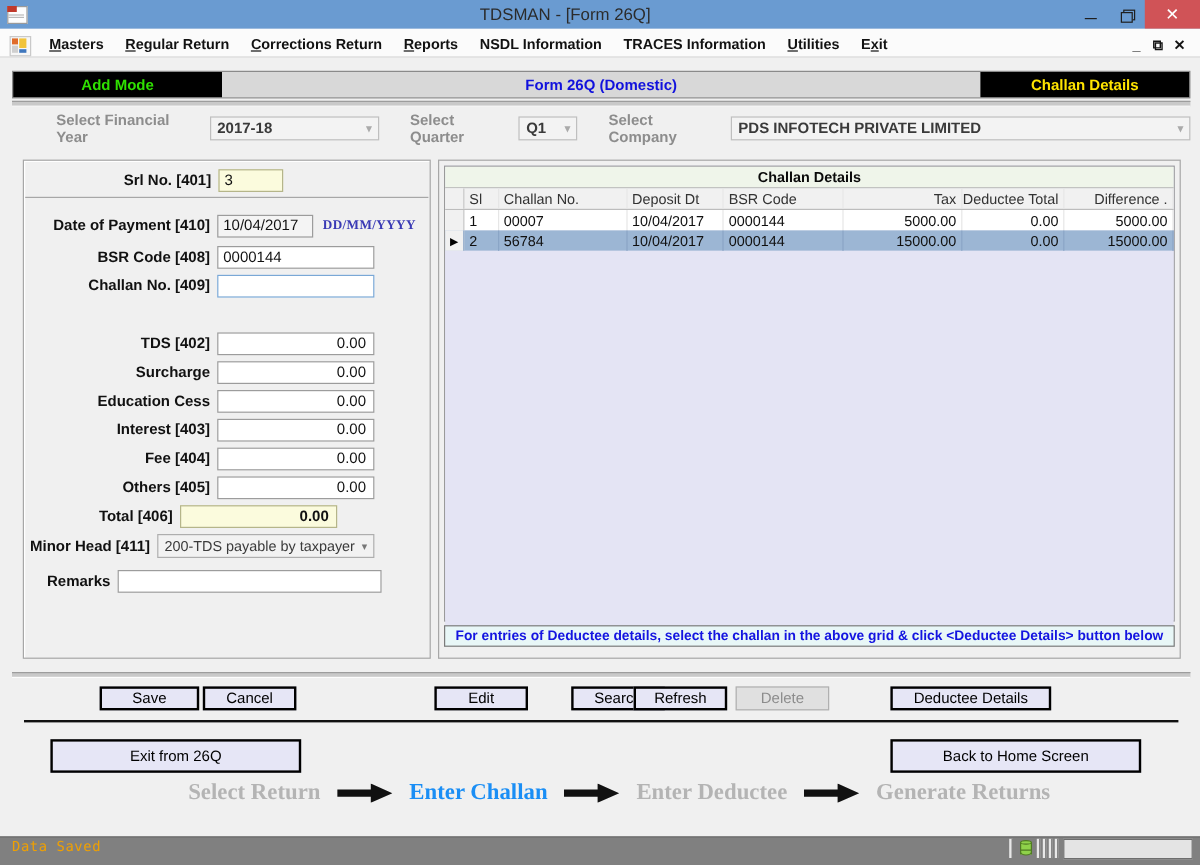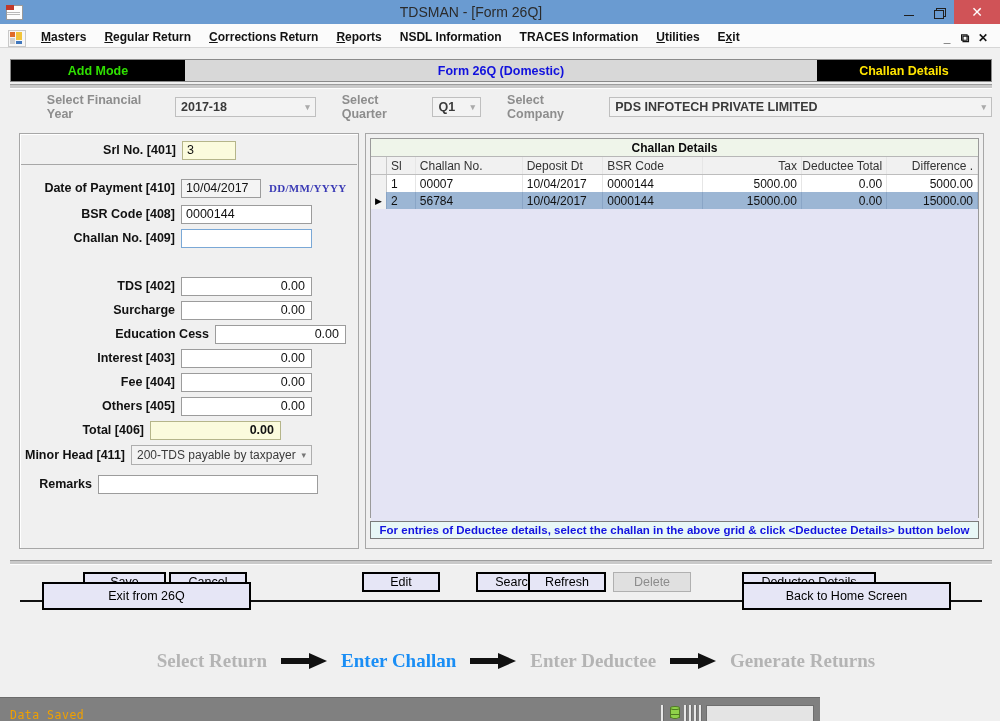--- a/index.html
+++ b/index.html
@@ -175,40 +175,40 @@
     border-top:1px solid #9d9d9d;border-bottom:1px solid #fdfdfd;background:#c9c9c9;}
   .btn{
     height:20px;box-sizing:border-box;background:#e6e6f6;border:2px solid #000000;
     font-size:12.5px;color:#000000;display:flex;align-items:center;justify-content:center;
     font-family:"Liberation Sans", sans-serif;
   }
   .btn.disabled{background:#e0e0e0;border:1px solid #b0b0b0;color:#8c8c8c;}
   .btnrow{position:absolute;left:0;top:572px;width:1000px;height:22px;}
   .btn-abs{position:absolute;}
   .hrule{position:absolute;left:20px;top:600px;width:962px;height:2px;background:#111;}
-  .btnrow2{position:absolute;left:0;top:582px;width:932px;height:28px;}
+  .btnrow2{position:absolute;left:0;top:616px;width:932px;height:28px;}
   .btn.big{height:28px;background:#e6e6f6;}
 
   
   .wizard{
     position:absolute;left:16px;top:645px;width:1000px;height:32px;
     display:flex;align-items:center;justify-content:center;
   }
   .wz-step{
     font-family:"Liberation Serif", serif;font-size:19px;font-weight:bold;
     color:#b4b4b4;white-space:nowrap;
   }
   .wz-step.active{color:#1a8ef5;}
   .wz-arrow{margin:0 14px;display:flex;align-items:center;}
   .wz-arrow svg{display:block;}
 
   
   .statusbar{
-    position:absolute;left:0;top:697px;width:820px;height:24px;
-    background:#808080;border-top:1px solid #6c6c6c;display:flex;align-items:flex-end;
+    position:absolute;left:0;top:697px;width:1000px;height:24px;
+    background:#808080;border-top:1px solid #6c6c6c;display:flex;align-items:flex-start;
   }
   .status-text{
     font-family:"DejaVu Sans Mono", monospace;font-size:11.5px;color:#f0a000;
     margin-left:10px;letter-spacing:0.5px;
   }
   .status-right{margin-left:auto;display:flex;align-items:center;padding-right:6px;height:18px;}
   .bar-sep{width:2px;height:16px;background:#e8e8e8;margin-left:2px;border-right:1px solid #6e6e6e;}
   .db-icon{width:14px;height:16px;position:relative;margin-left:4px;}
   .db-icon .top{position:absolute;left:2px;top:1px;width:10px;height:4px;background:#8fd24a;border:1px solid #4f7a23;border-radius:50%;box-sizing:border-box;}
   .db-icon .mid{position:absolute;left:2px;top:3px;width:10px;height:10px;background:#8fd24a;border-left:1px solid #4f7a23;border-right:1px solid #4f7a23;box-sizing:border-box;}
@@ -316,21 +316,21 @@
 
       <div class="frm-row" style="position:absolute;left:0;top:140px;width:336px;">
         <div class="frm-label" style="width:155px;">TDS [402]</div>
         <div class="inp right" style="width:131px;margin-left:6px;">0.00</div>
       </div>
       <div class="frm-row" style="position:absolute;left:0;top:164px;width:336px;">
         <div class="frm-label" style="width:155px;">Surcharge</div>
         <div class="inp right" style="width:131px;margin-left:6px;">0.00</div>
       </div>
       <div class="frm-row" style="position:absolute;left:0;top:188px;width:336px;">
-        <div class="frm-label" style="width:155px;padding-left:34px;">Education Cess</div>
+        <div class="frm-label" style="width:155px;">Education Cess</div>
         <div class="inp right" style="width:131px;margin-left:6px;">0.00</div>
       </div>
       <div class="frm-row" style="position:absolute;left:0;top:212px;width:336px;">
         <div class="frm-label" style="width:155px;">Interest [403]</div>
         <div class="inp right" style="width:131px;margin-left:6px;">0.00</div>
       </div>
       <div class="frm-row" style="position:absolute;left:0;top:236px;width:336px;">
         <div class="frm-label" style="width:155px;">Fee [404]</div>
         <div class="inp right" style="width:131px;margin-left:6px;">0.00</div>
       </div>

